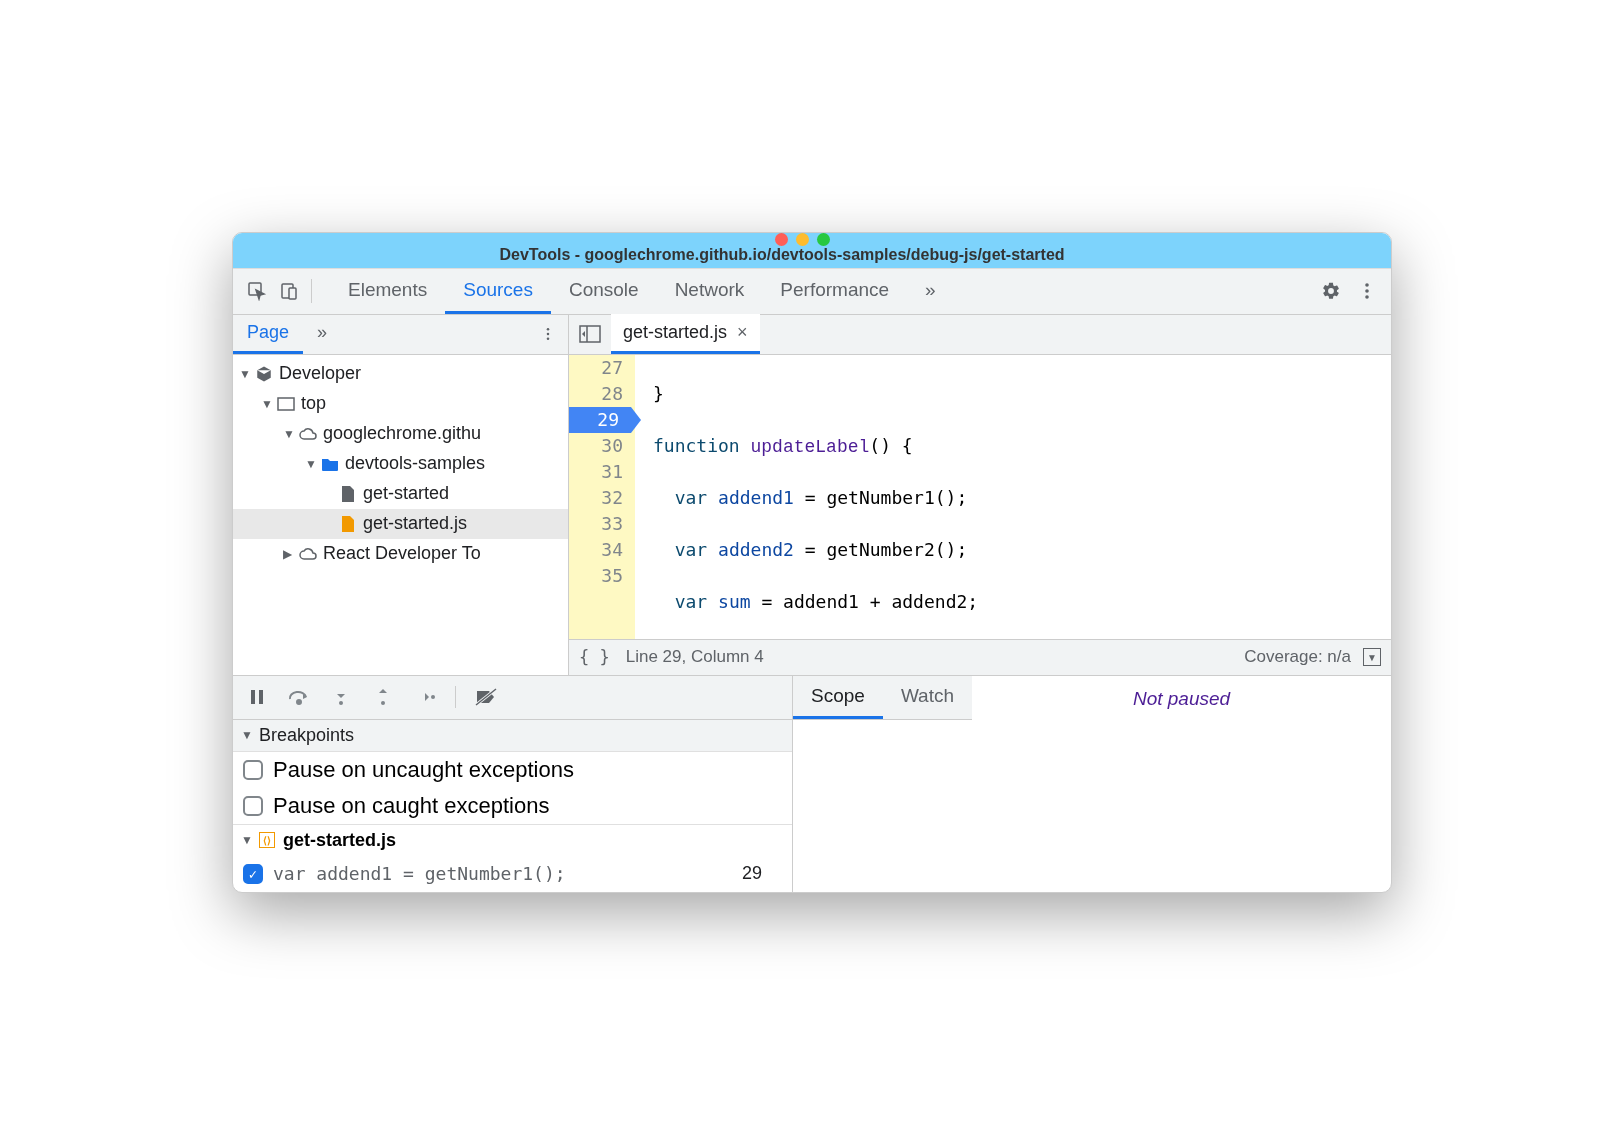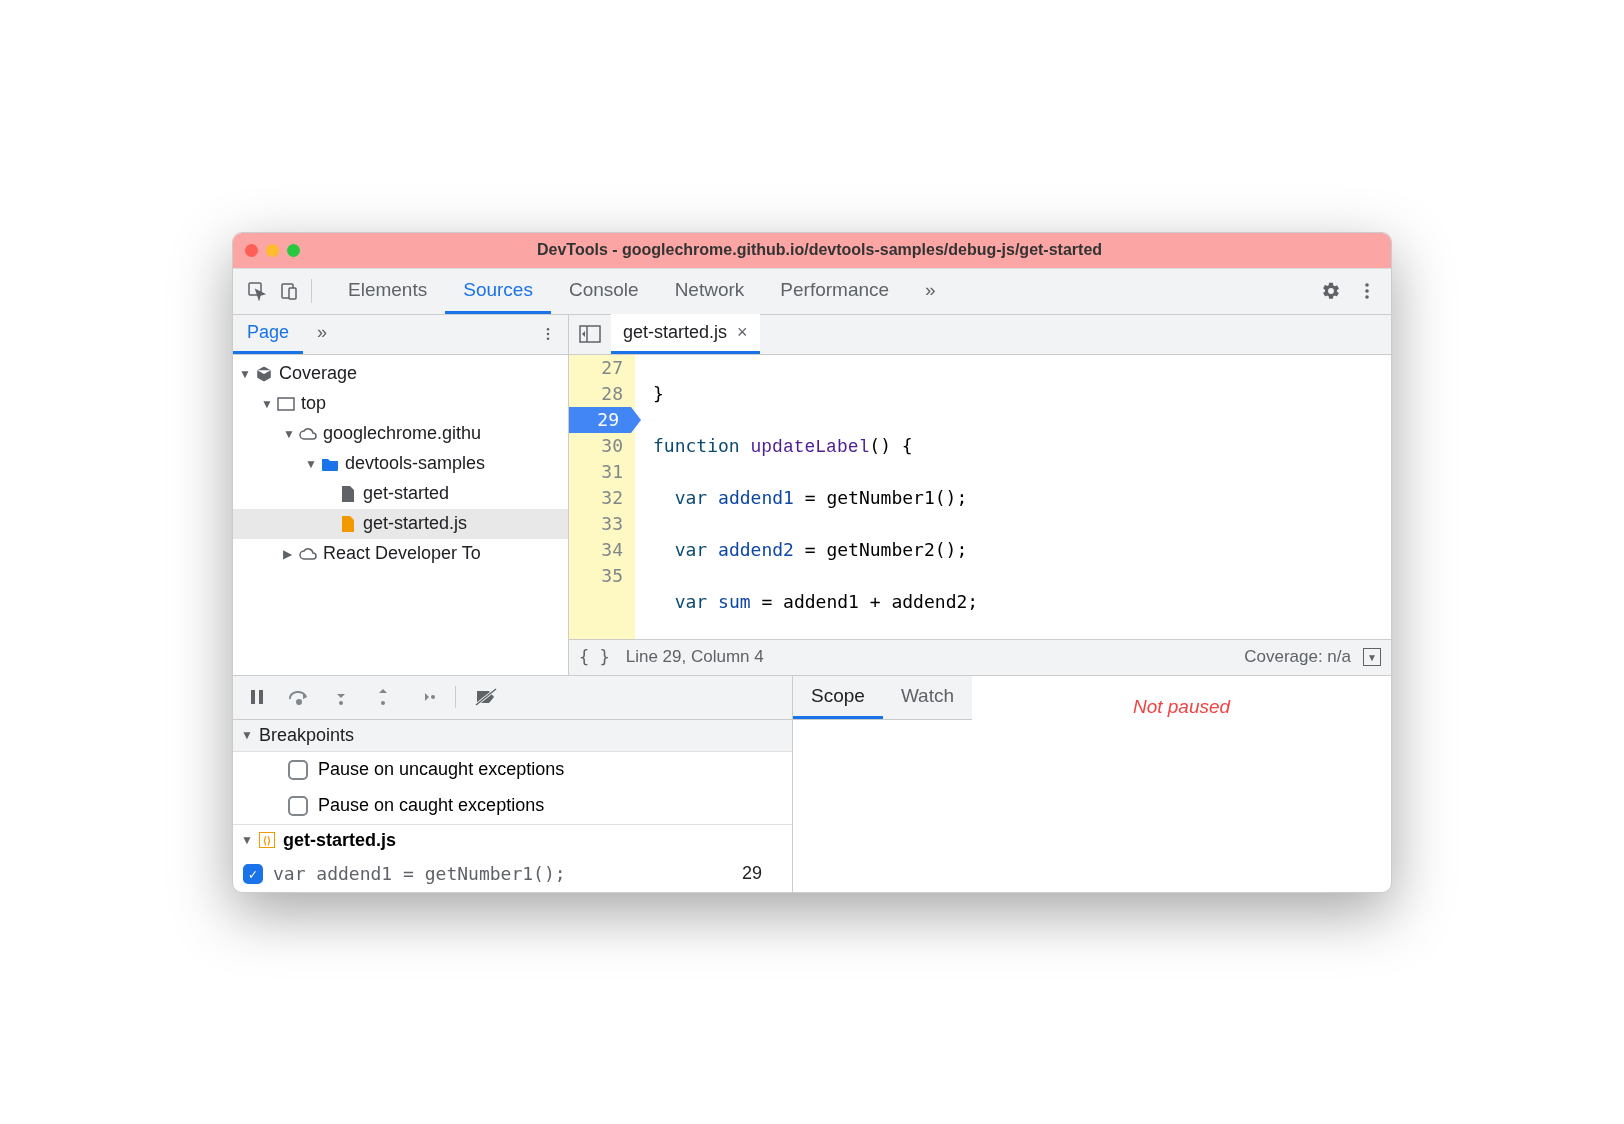--- a/index.html
+++ b/index.html
@@ -13,26 +13,27 @@
 }
 .window {
   width: 1160px;
   background: #fff;
   border-radius: 10px;
   box-shadow: 0 20px 60px rgba(0,0,0,0.35);
   overflow: hidden;
   border: 1px solid #ccc;
 }
 .titlebar {
-  background: #fca5a5;
+  background: #7dd3fc;
   height: 36px;
   display: flex;
   align-items: center;
   padding: 0 12px;
   border-bottom: 1px solid #ddd;
+  flex-direction: column;
 }
 .traffic-lights { display: flex; gap: 8px; margin-right: 20px; }
 .tl { width: 13px; height: 13px; border-radius: 50%; }
 .tl.red { background: #ff5f57; }
 .tl.yellow { background: #febc2e; }
 .tl.green { background: #28c840; }
 .titlebar-text {
   flex: 1;
   text-align: center;
   font-size: 16px;
@@ -193,21 +194,21 @@
   display: flex; align-items: center;
   height: 32px; padding: 0 8px;
   background: #f1f3f4;
   border-bottom: 1px solid #e0e0e0;
   font-size: 18px; color: #202124;
 }
 .section-header .arrow { font-size: 12px; margin-right: 6px; color: #5f6368; }
 .bp-row {
   display: flex; align-items: center;
   height: 36px; padding: 0 10px;
-  font-size: 18px; gap: 10px; margin-left: 45px;
+  font-size: 22px; gap: 10px;
 }
 .checkbox {
   width: 20px; height: 20px; border: 2px solid #80868b;
   border-radius: 5px; flex-shrink: 0;
 }
 .checkbox.checked {
   background: #1a73e8; border-color: #1a73e8;
   display: flex; align-items: center; justify-content: center;
   color: #fff; font-size: 14px;
 }
@@ -238,22 +239,22 @@
   background: #f1f3f4;
 }
 .scope-tab {
   padding: 0 18px; display: flex; align-items: center;
   font-size: 19px; color: #5f6368; cursor: pointer;
   border-bottom: 3px solid transparent;
 }
 .scope-tab.active { color: #202124; border-bottom-color: #1a73e8; }
 .not-paused {
   flex: 1; display: flex; justify-content: center;
-  padding-top: 20px;
-  font-style: italic; font-size: 19px; color: #ef4444;
+  padding-top: 12px;
+  font-style: italic; font-size: 19px; color: #4c1d95;
 }
 svg { display: block; }
 </style>
 </head>
 <body>
 
 <div class="window">
 
   <div class="titlebar">
     <div class="traffic-lights">
@@ -317,21 +318,21 @@
         </div>
       </div>
       <div class="tree">
         <div class="tree-row">
           <span class="tree-arrow">▼</span>
           <span class="tree-icon">
               <svg width="18" height="18" viewBox="0 0 24 24" fill="#5f6368">
                 <path d="M12 2 L21 7 L21 17 L12 22 L3 17 L3 7 Z M12 2 L12 12 M3 7 L12 12 L21 7"></path>
               </svg>
             </span>
-          <span>Coverage</span>
+          <span>Developer</span>
         </div>
         <div class="tree-row indent-1">
           <span class="tree-arrow">▼</span>
           <span class="tree-icon">
               <svg width="18" height="14" viewBox="0 0 18 14" fill="none" stroke="#5f6368" stroke-width="1.5">
                 <rect x="1" y="1" width="16" height="12"></rect>
               </svg>
             </span>
           <span>top</span>
         </div>

